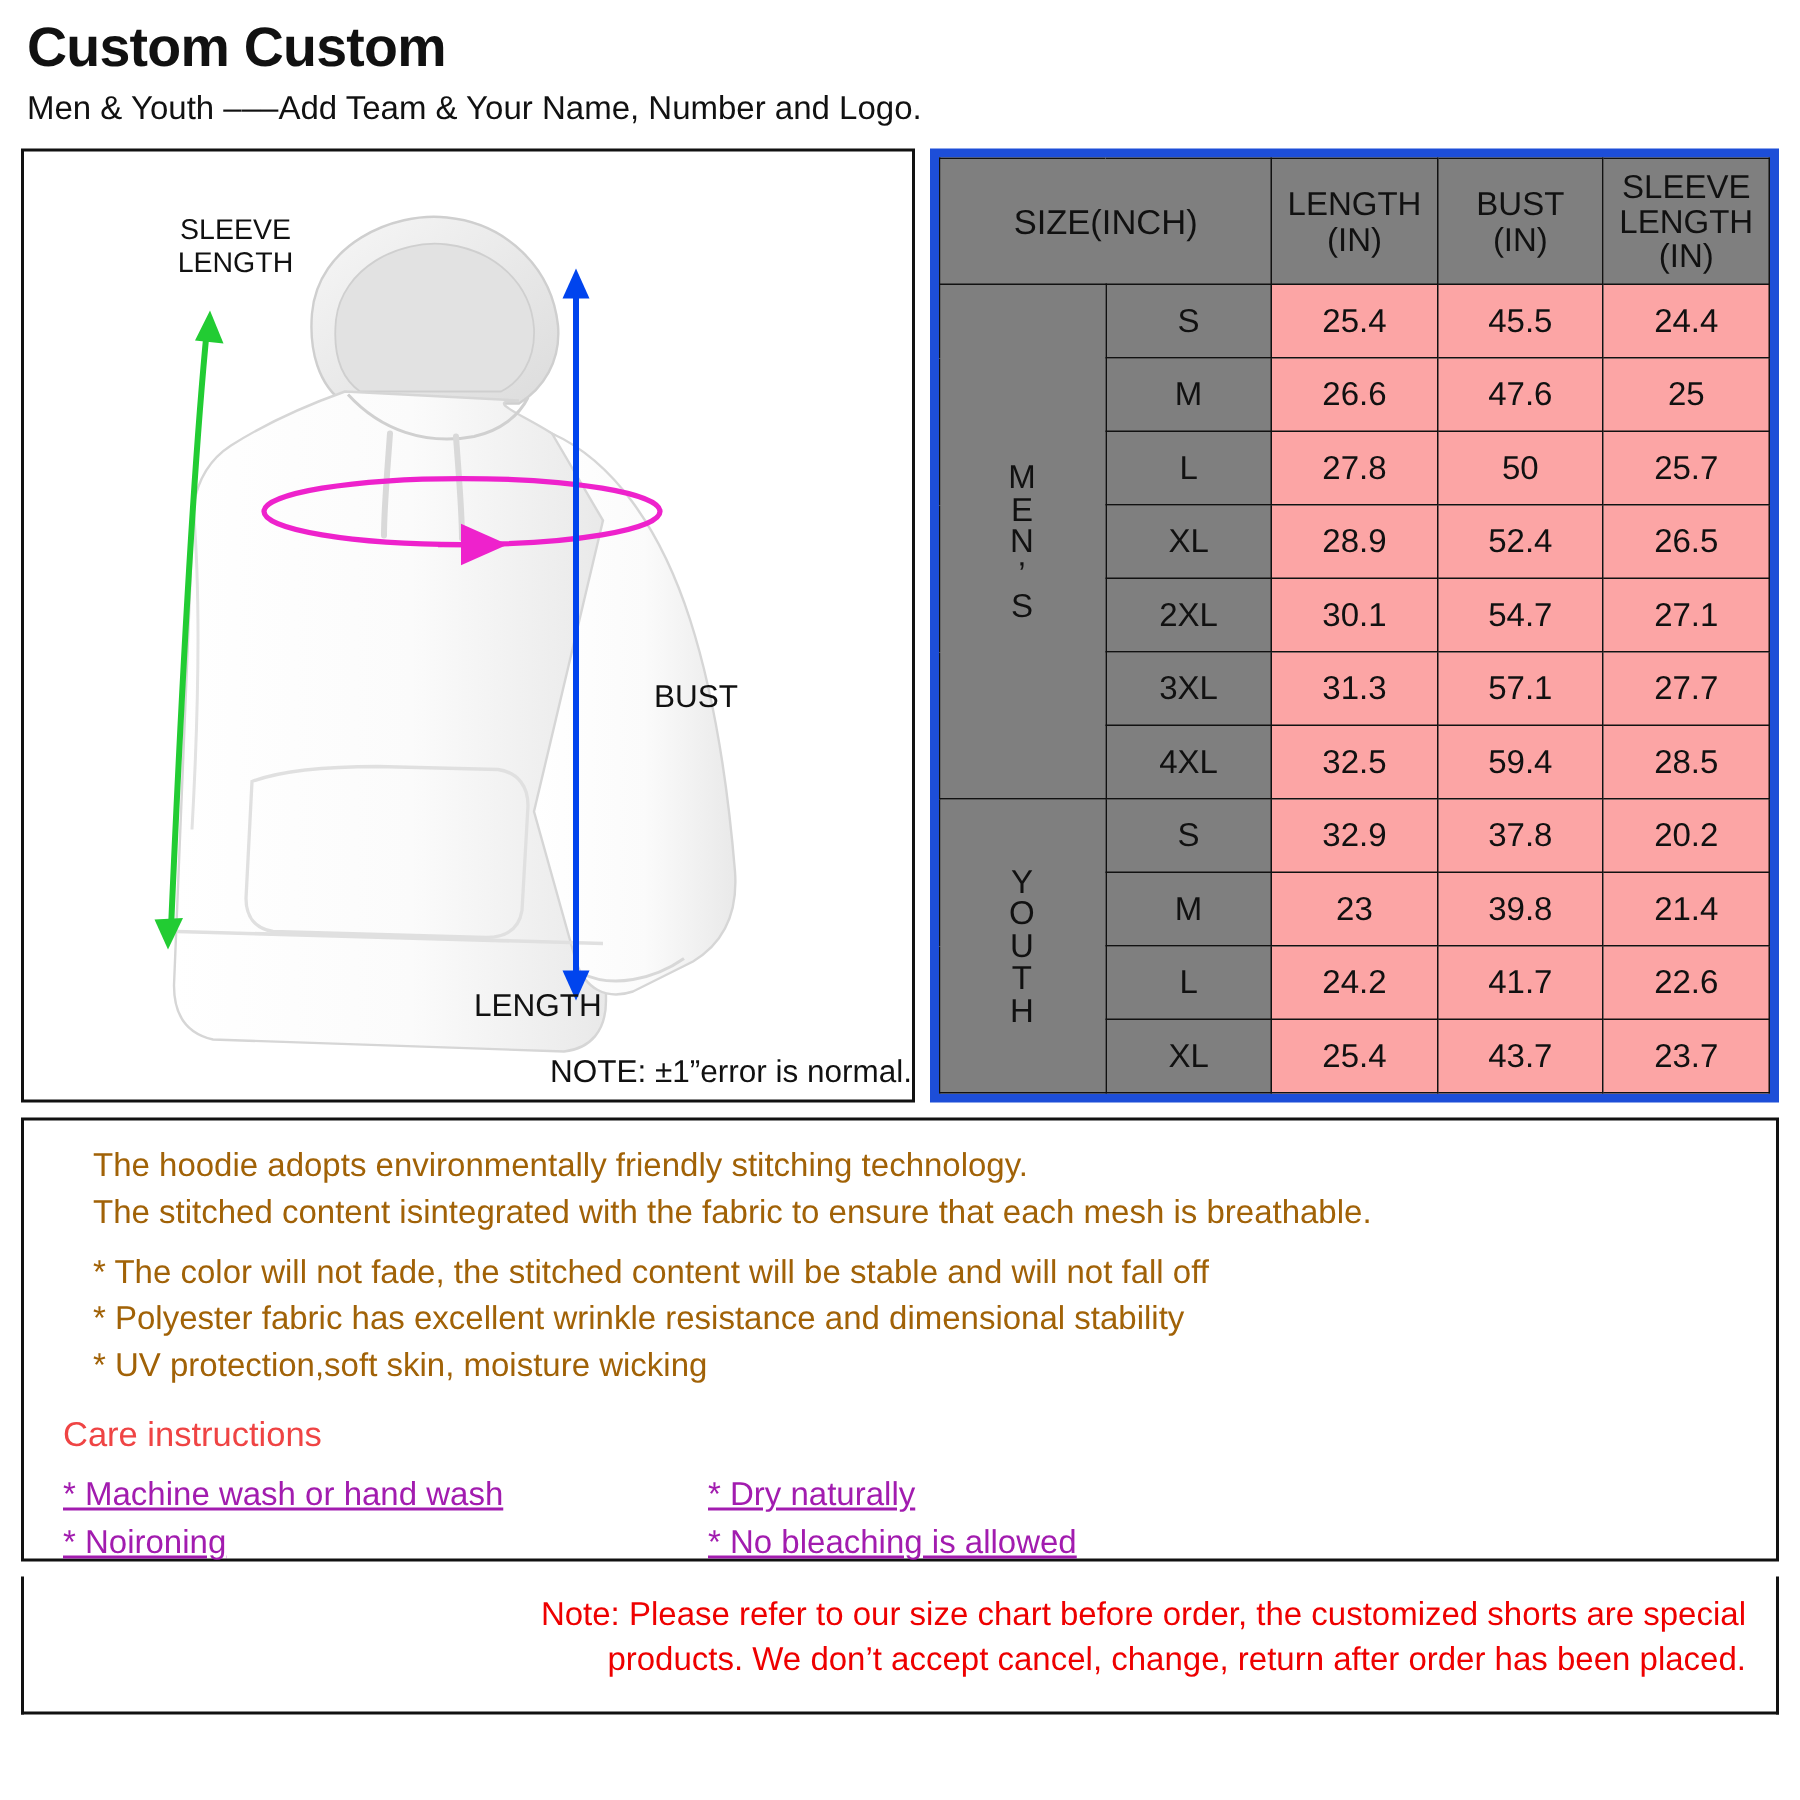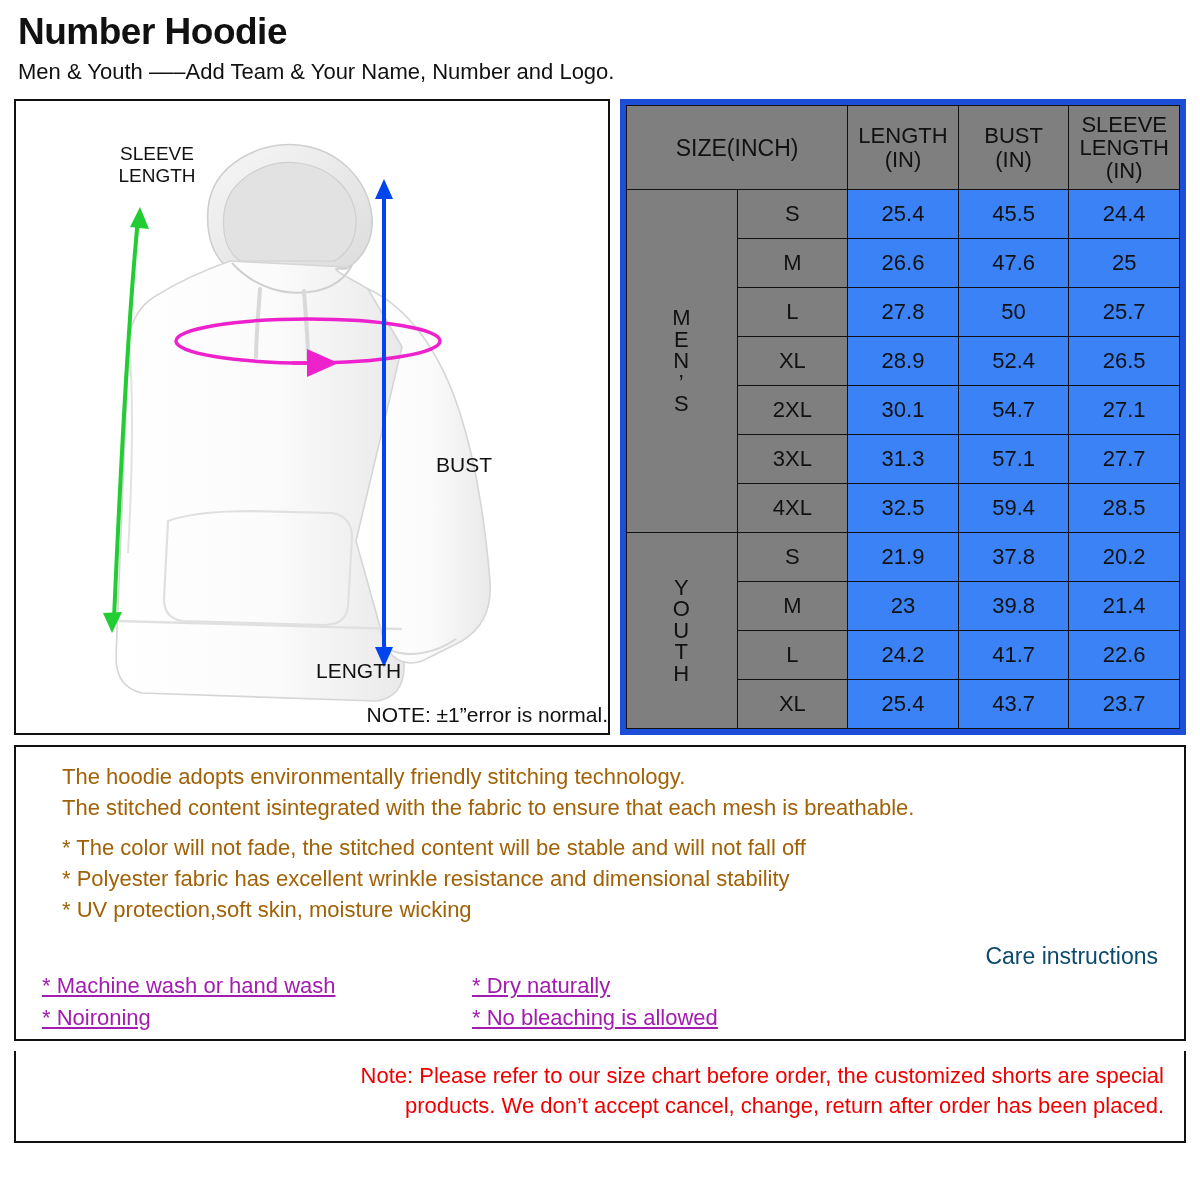--- a/index.html
+++ b/index.html
@@ -106,42 +106,41 @@
     font-weight: normal;
     letter-spacing: 1px;
     vertical-align: middle;
   }
   td.grp span { display: block; line-height: 0.98; }
   td.sizecell {
     background: #7f7f7f;
     color: #fff;
     font-size: 23px;
   }
-  td.val { background: #3b82f6; font-size: 23px; height: 37px; }
+  td.val { background: #fca5a5; font-size: 23px; height: 37px; }
 
   
   .desc-panel {
     margin: 10px 14px 0 14px;
     border: 2px solid #111;
     padding: 14px 26px 18px 26px;
     height: 296px;
   }
   .desc-line {
     font-size: 22px;
     color: #a16207;
     line-height: 1.42;
     margin-left: 20px;
   }
   .desc-gap { height: 8px; }
   .care-title {
     font-size: 23px;
-    color: #0c4a6e;
+    color: #ef4444;
     margin-top: 18px;
-    margin-bottom: 0;
-    text-align: right;
+    margin-bottom: 10px;
   }
   .care-grid {
     display: grid;
     grid-template-columns: 430px auto;
     font-size: 22px;
     color: #a21caf;
     line-height: 1.45;
     text-decoration: underline;
   }
 
@@ -158,21 +157,21 @@
     height: 92px;
   }
   .footer-note .l2 { display: block; }
 </style>
 </head>
 <body>
 
 <div class="page">
 
   <div class="header">
-    <h1 class="title">Number Hoodie</h1>
+    <h1 class="title">Custom Custom</h1>
     <div class="subtitle">Men &amp; Youth –––Add Team &amp; Your Name, Number and Logo.</div>
   </div>
 
   <div class="main">
 
     <div class="illus-panel">
       <svg class="illus-svg" viewBox="0 0 592 632">
         <defs>
           <linearGradient id="bodyGrad" x1="0" y1="0" x2="1" y2="0">
             <stop offset="0%" stop-color="#ffffff"></stop>
@@ -318,21 +317,21 @@
 
           <tr>
             <td class="grp" rowspan="4">
               <span>Y</span>
               <span>O</span>
               <span>U</span>
               <span>T</span>
               <span>H</span>
             </td>
             <td class="sizecell">S</td>
-            <td class="val">21.9</td>
+            <td class="val">32.9</td>
             <td class="val">37.8</td>
             <td class="val">20.2</td>
           </tr>
           <tr>
             <td class="sizecell">M</td>
             <td class="val">23</td>
             <td class="val">39.8</td>
             <td class="val">21.4</td>
           </tr>
           <tr>

